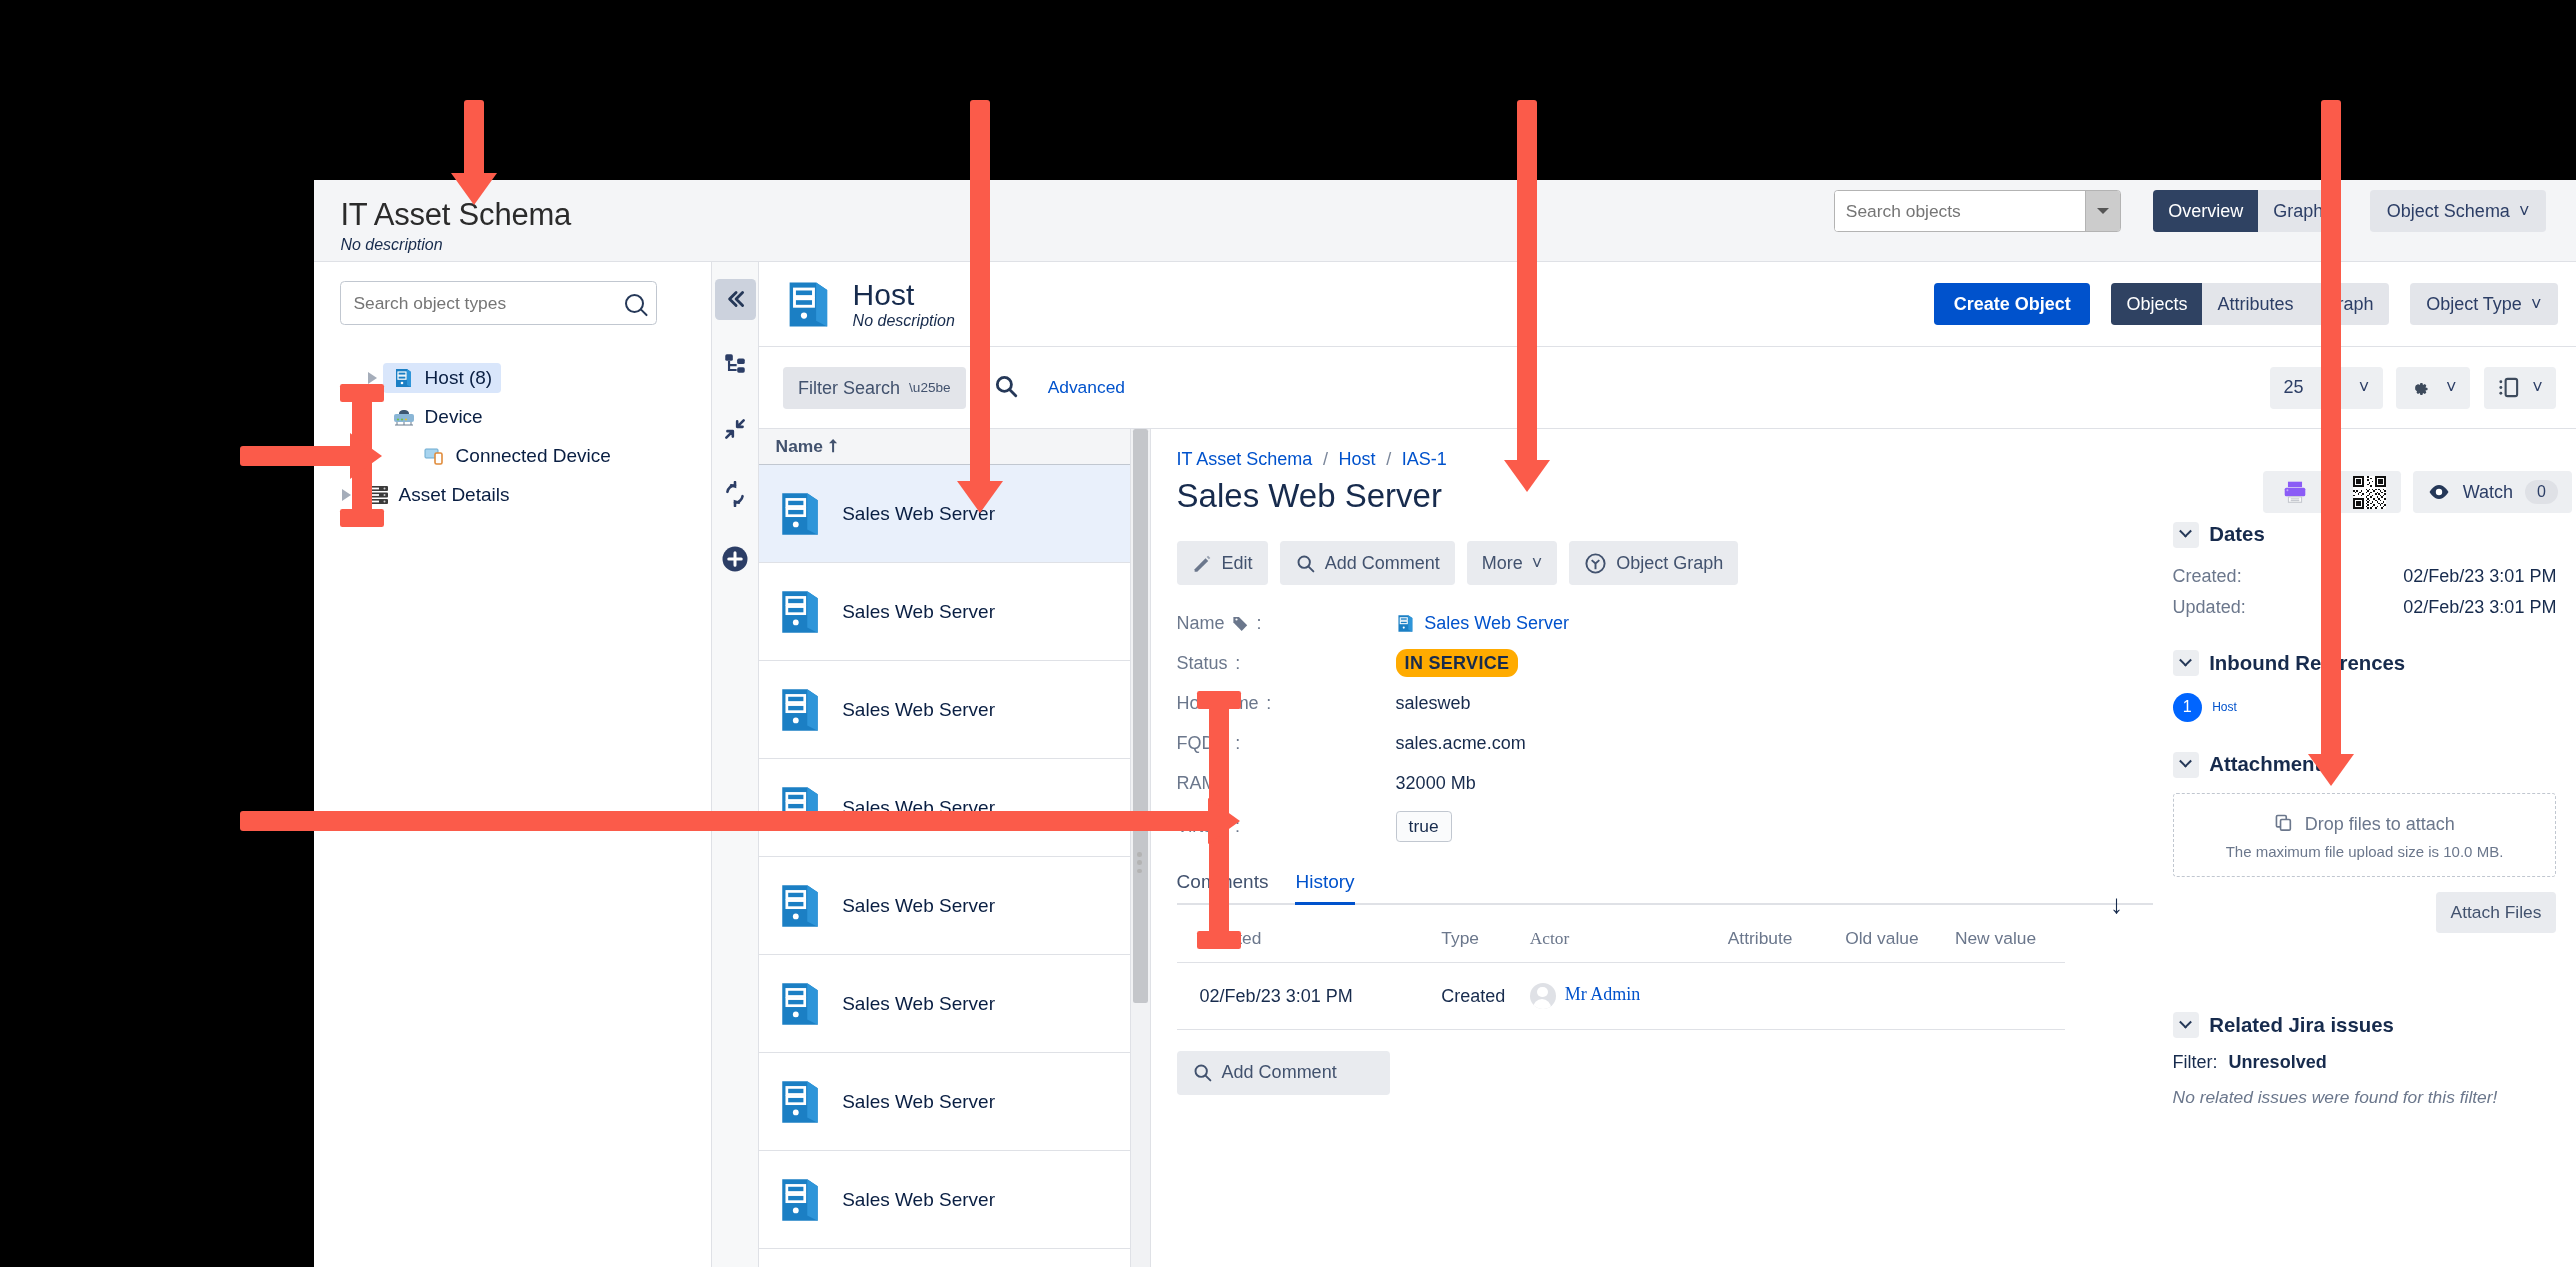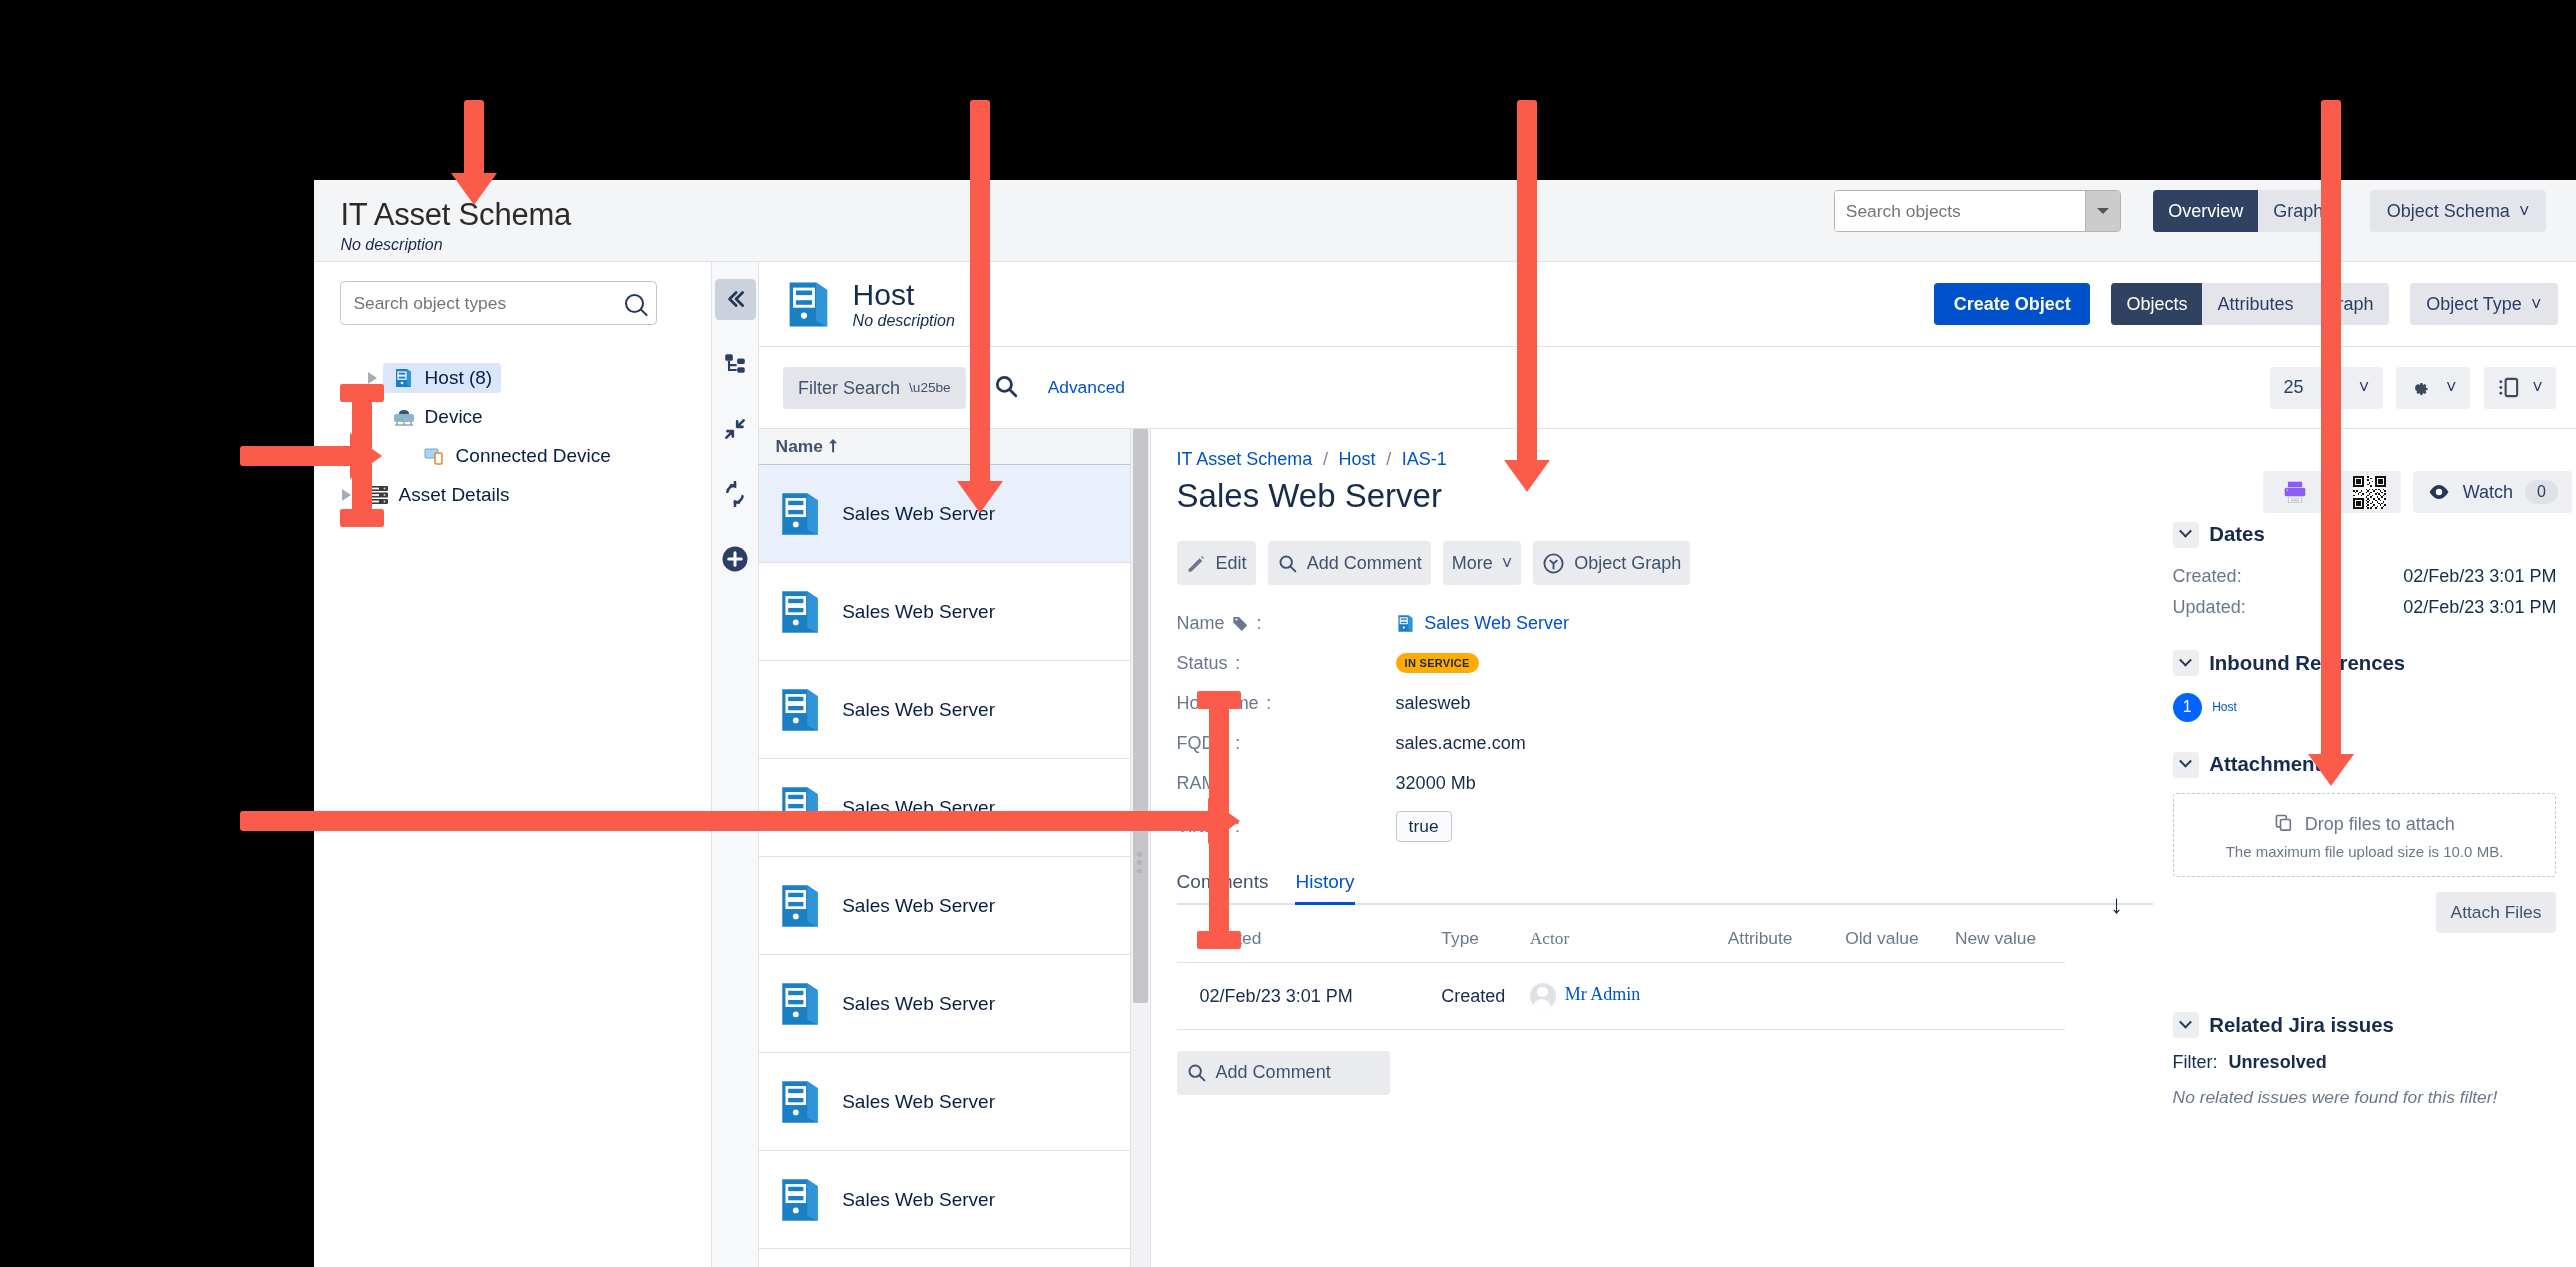--- a/index.html
+++ b/index.html
@@ -114,34 +114,34 @@
       margin-bottom:3.8px;}
 
   
   .detail { flex:1; display:flex; min-width:0; }
   .detail-main { flex:1; padding:19.6px 0 0 26px; min-width:0; }
   .crumb { font-size:18px; color:#0052cc; display:flex; gap:10.6px; align-items:center; }
   .crumb .sep { color:#7a869a; }
   .obj-title { font-size:33px; color:#172b4d; margin-top:7.6px; font-weight:400; }
   .act-row { display:flex; gap:12px; margin-top:26px; }
   .act-btn { background:#e9ebef; color:#42526e; height:44px; border-radius:3.8px;
-      display:flex; align-items:center; gap:9px; padding:0 9px; font-size:18px; }
+      display:flex; align-items:center; gap:9px; padding:0 15px; font-size:18px; }
 
   .sec-head { display:flex; align-items:center; gap:10.6px; margin-top:35px; }
   .chev-box { width:26px;height:26px; background:#eceef1; border-radius:3.8px;
       display:flex;align-items:center;justify-content:center; flex:none; }
   .chev { width:9px;height:9px; border-right:2.3px solid #253858; border-bottom:2.3px solid #253858;
       transform:rotate(45deg) translate(-2.3px,-2.3px); }
   .sec-title { font-size:20.4px; font-weight:bold; color:#172b4d; }
 
   .attrs { margin-top:18px; }
   .attr-row { display:flex; align-items:center; min-height:40px; font-size:18px; }
   .attr-k { width:219px; color:#6b778c; display:flex; align-items:center; gap:7.6px; }
   .attr-v { color:#172b4d; display:flex; align-items:center; gap:9px; }
-  .lozenge { background:#ffab00; color:#172b4d; font-weight:bold; font-size:11px;
+  .lozenge { background:#ffab00; color:#172b4d; font-weight:bold; font-size:18px;
       padding:3.8px 9px; border-radius:11px; letter-spacing:0.3px; }
   .boolbox { border:0.8px solid #c1c7d0; border-radius:3.8px; padding:3.8px 12px; font-size:17.4px;
       background:#fafbfc; }
   .link { color:#0052cc; }
 
   .tabs { display:flex; gap:27px; margin-top:21px; border-bottom:2.3px solid #dfe1e6;
       padding-bottom:0; }
   .tab { font-size:19px; color:#42526e; padding-bottom:9px; }
   .tab.active { color:#0052cc; border-bottom:3px solid #0052cc; margin-bottom:-2.3px; }
 

